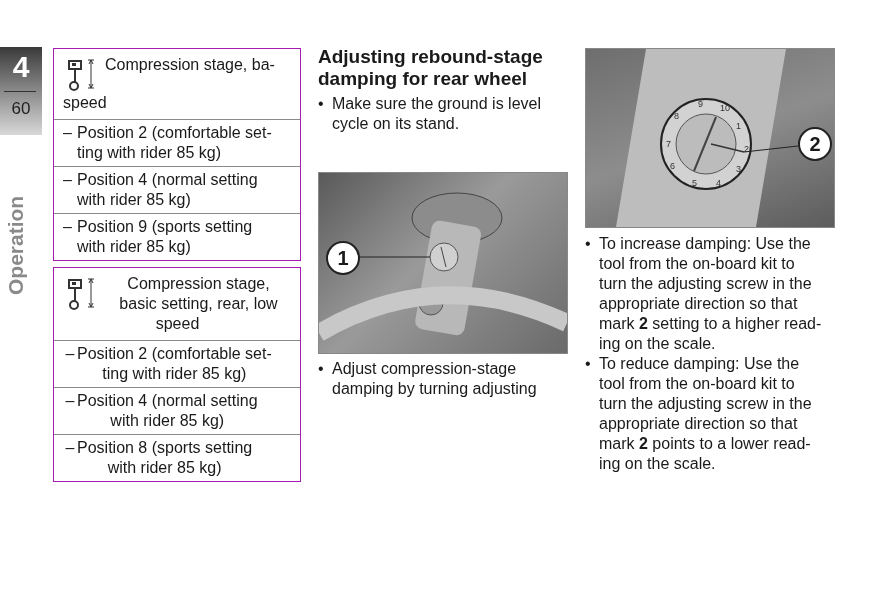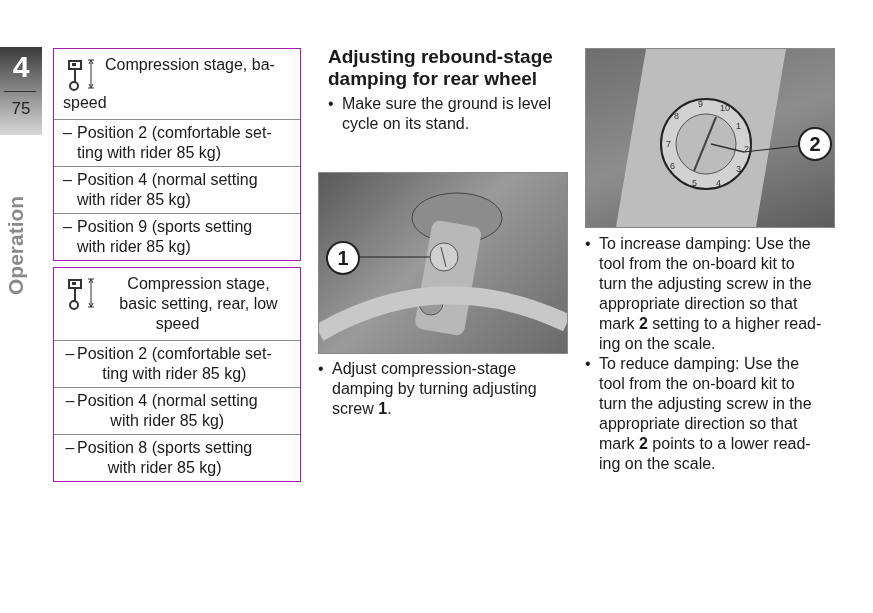--- a/index.html
+++ b/index.html
@@ -13,34 +13,34 @@
   .tab .page { position:absolute; left:0; width:42px; top:52px; text-align:center; font-size:17px; color:#222; }
   .section { position:absolute; left:4px; top:295px; transform-origin:left top; transform:rotate(-90deg);
              font-weight:bold; font-size:21px; color:#8a8a8a; white-space:nowrap; }
   .tbl { position:absolute; left:53px; width:246px; border:1px solid #a21caf; }
   .tbl .row { border-top:1px solid #8a8a8a; padding:3px 8px 3px 9px; font-size:16px; line-height:20px; }
   .tbl .row:first-child { border-top:none; }
   .tbl .hdr { padding:6px 8px 6px 9px; }
   .tbl .hdr .ic { float:left; width:38px; height:38px; margin-right:4px; }
   .dash { display:inline-block; width:14px; }
   .item { display:flex; }
-  .col2 { position:absolute; left:318px; top:46px; width:250px;margin-left:10px; }
+  .col2 { position:absolute; left:318px; top:46px; width:250px; }
   h2 { margin:0; font-size:19px; line-height:22px; font-weight:bold; color:#1a1a1a; }
   .bullet { display:flex; font-size:16px; line-height:20px; }
   .bullet .dot { width:14px; flex:none; }
   .img { position:absolute; background:#777; border:1px solid #888; overflow:hidden; }
   .col3 { position:absolute; left:585px; top:234px; width:250px; }
 </style>
 </head>
 <body>
 
 <div class="tab">
   <div class="num">4</div>
   <div class="line"></div>
-  <div class="page">75</div>
+  <div class="page">60</div>
 </div>
 <div class="section">Operation</div>
 
 <div class="tbl" style="top:48px;">
   <div class="row hdr">
     <svg class="ic" viewBox="0 0 38 38">
       <rect x="6" y="6" width="12" height="8" fill="none" stroke="#333" stroke-width="2"></rect>
       <rect x="9" y="8" width="4" height="3" fill="#333"></rect>
       <line x1="12" y1="14" x2="12" y2="28" stroke="#333" stroke-width="2"></line>
       <circle cx="11" cy="31" r="4" fill="none" stroke="#333" stroke-width="2"></circle>
@@ -153,21 +153,20 @@
     <line x1="38" y1="84" x2="111" y2="84" stroke="#222"></line>
   </svg>
   <div style="position:absolute; left:7px; top:68px; width:30px; height:30px; border-radius:50%; background:#fff; border:2px solid #222; text-align:center; line-height:30px; font-weight:bold; font-size:20px;">1</div>
 </div>
 
 <div class="bullet" style="position:absolute; left:318px; top:359px; width:250px;">
   <span class="dot">•</span>
   <div>
     <div>Adjust compression-stage</div>
     <div>damping by turning adjusting</div>
-    <div><span>screw </span><b>1</b><span>.</span></div>
   </div>
 </div>
 
 <div class="img" style="left:585px; top:48px; width:248px; height:178px; background:linear-gradient(160deg,#6e6e6e,#8d8d8d 50%,#5c5c5c);">
   <svg width="248" height="178">
     <polygon points="60,0 200,0 170,178 30,178" fill="#bdbdbd"></polygon>
     <circle cx="120" cy="95" r="45" fill="#d2d2d2" stroke="#222" stroke-width="2"></circle>
     <circle cx="120" cy="95" r="30" fill="#bcbcbc" stroke="#555"></circle>
     <line x1="108" y1="122" x2="130" y2="68" stroke="#444" stroke-width="2"></line>
     <line x1="125" y1="95" x2="158" y2="103" stroke="#333" stroke-width="1.5"></line>

